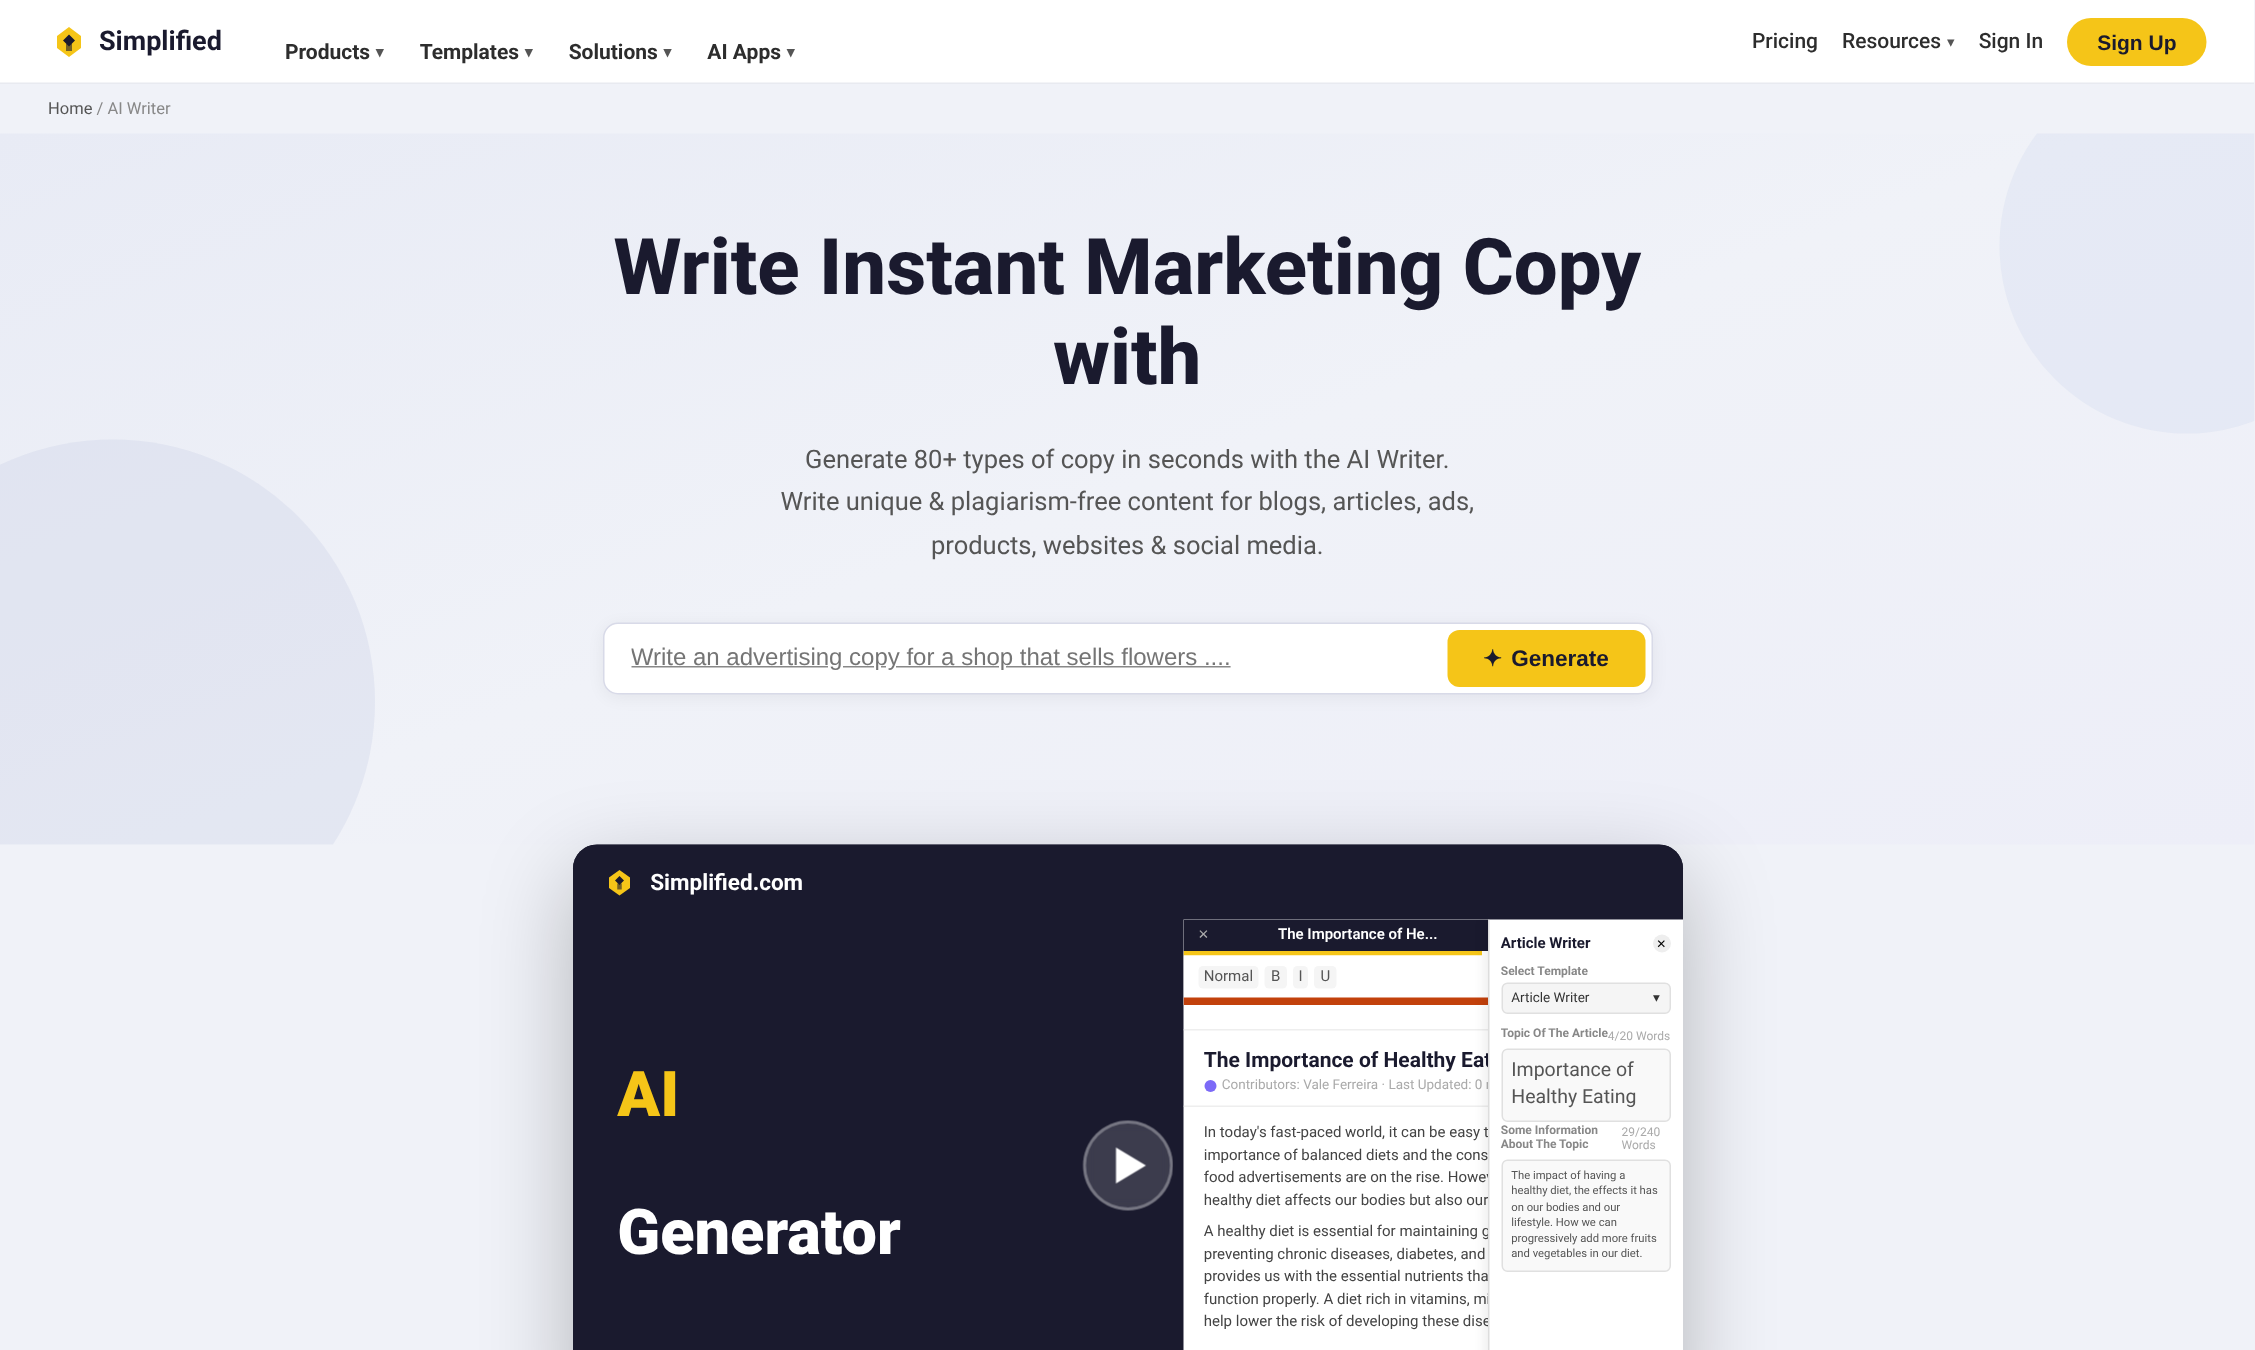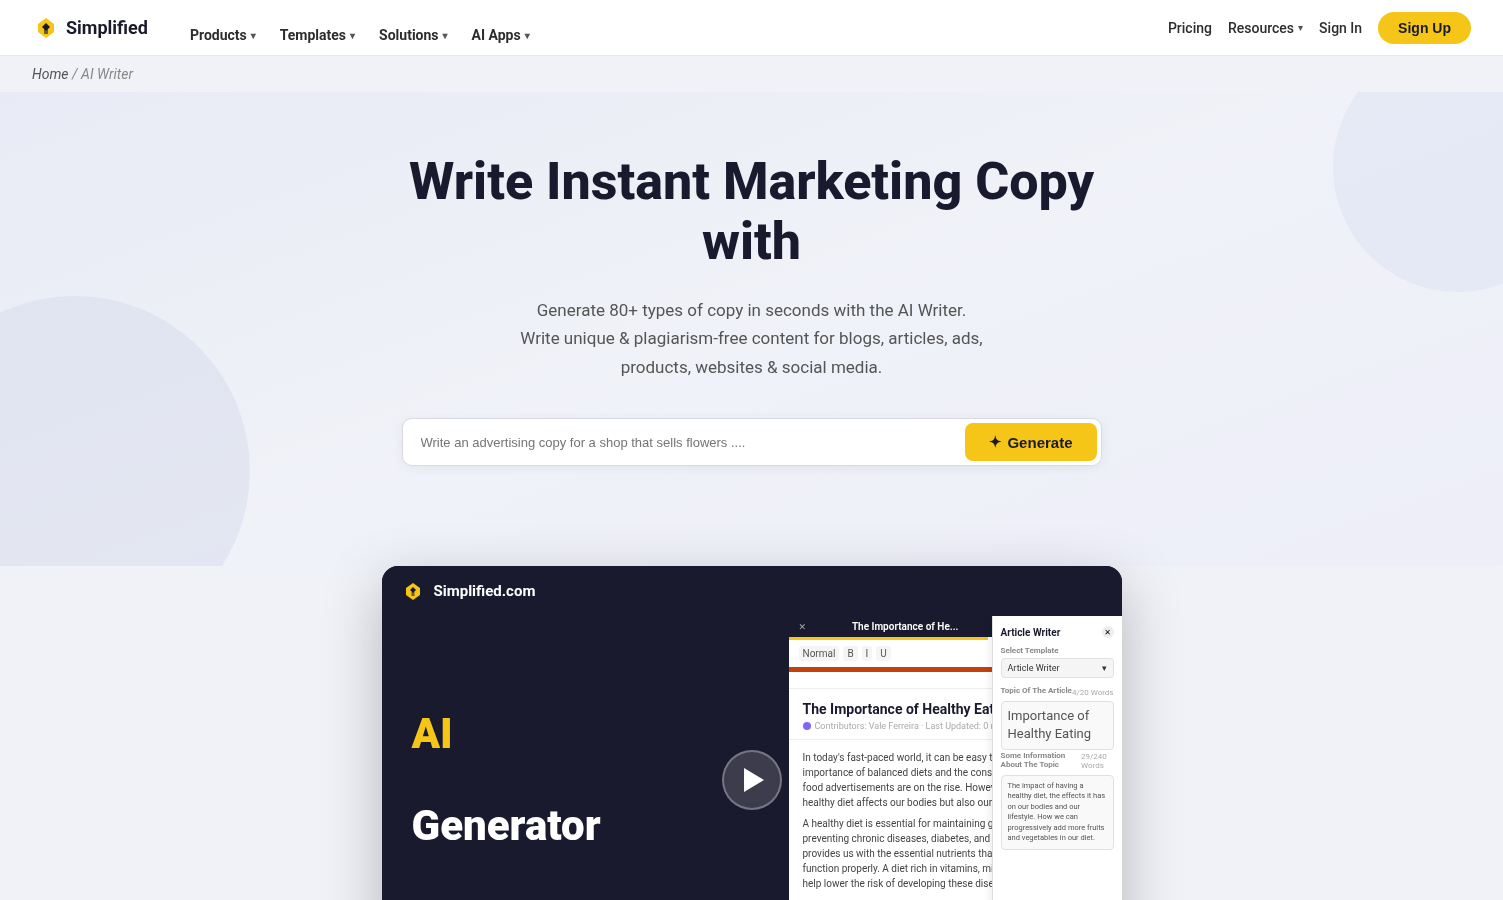--- a/index.html
+++ b/index.html
@@ -84,24 +84,23 @@
       font-weight: 600;
       padding: 8px 20px;
       border-radius: 24px;
       cursor: pointer;
       border: none;
     }
 
     
     .breadcrumb {
       padding: 10px 32px;
-      font-size: 14px;
+      font-size: 11px;
       color: #666;
       background: #f0f2f8;
-      font-style: italic;
     }
     .breadcrumb a { color: #555; text-decoration: none; }
     .breadcrumb span { color: #888; }
 
     
     .hero {
       background: linear-gradient(160deg, #e8ebf5 0%, #f0f2f8 50%, #edeef8 100%);
       text-align: center;
       padding: 60px 20px 40px;
       position: relative;
@@ -152,23 +151,24 @@
       background: #fff;
       border: 1.5px solid #d8dae8;
       border-radius: 10px;
       padding: 4px 4px 4px 18px;
       box-shadow: 0 2px 12px rgba(0,0,0,0.06);
     }
     .search-input {
       flex: 1;
       border: none;
       outline: none;
-      font-size: 13px;
+      font-size: 16px;
       color: #888;
       background: transparent;
+      text-decoration: underline;
     }
     .generate-btn {
       background: #f5c518;
       border: none;
       border-radius: 8px;
       padding: 10px 24px;
       font-size: 15px;
       font-weight: 600;
       color: #1a1a2e;
       cursor: pointer;

